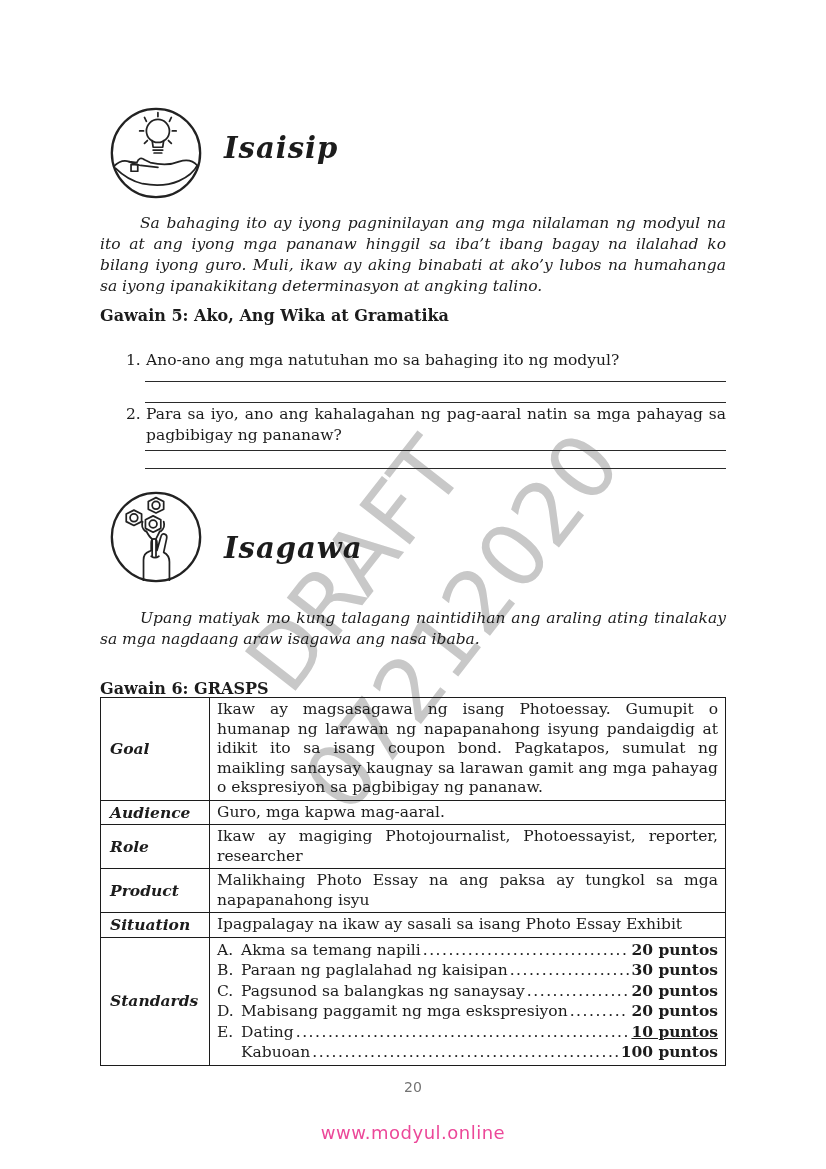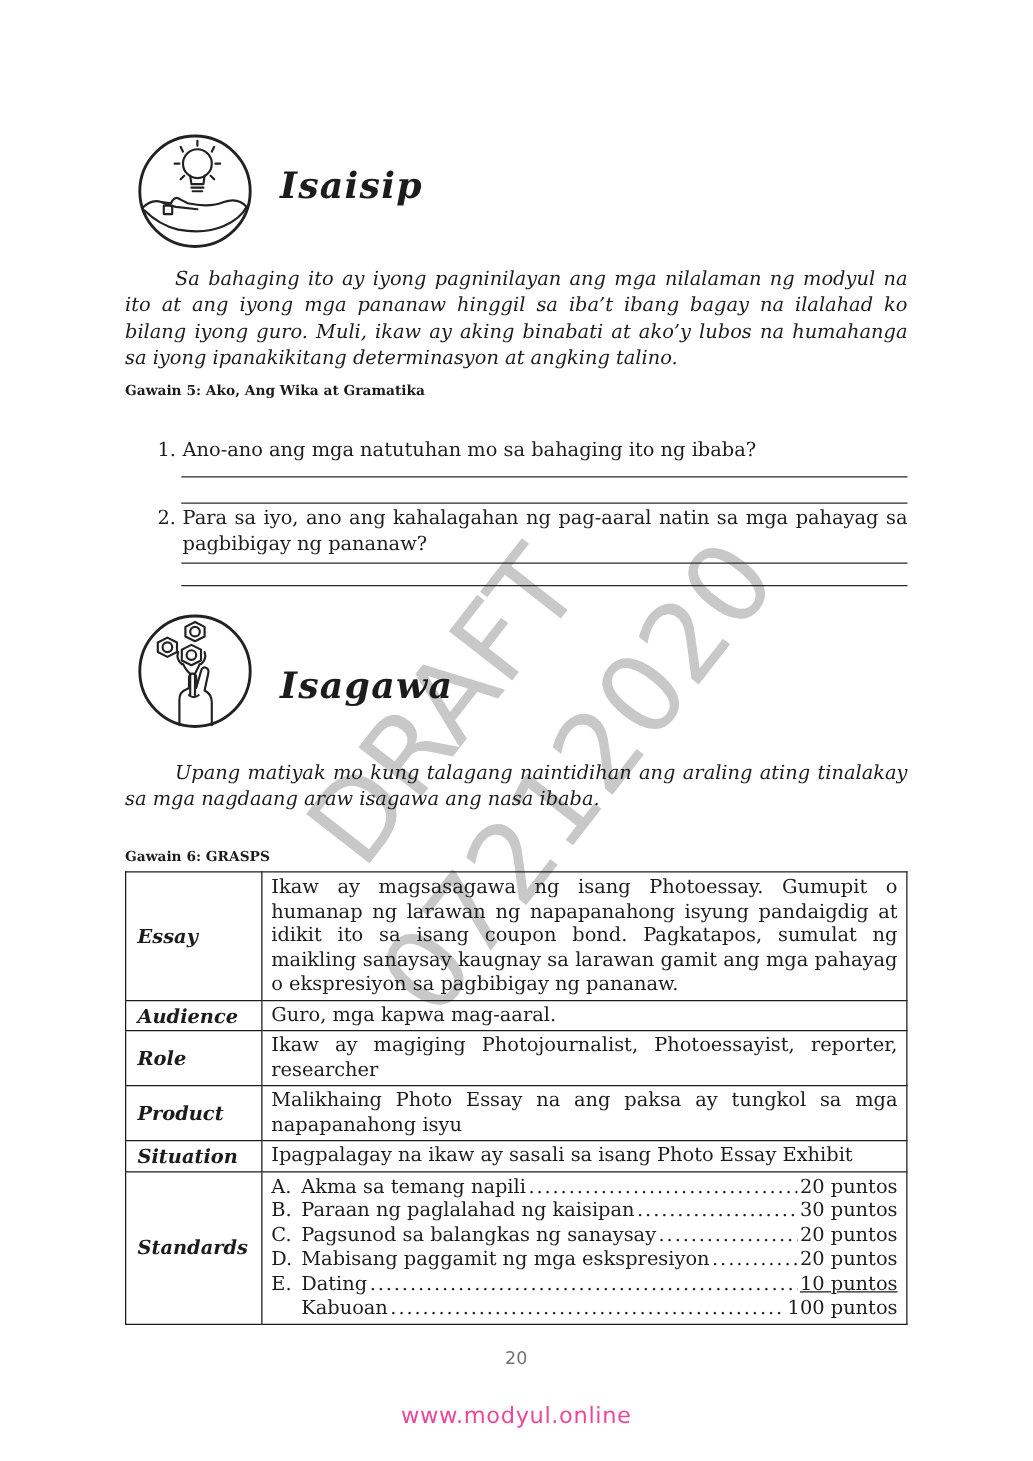--- a/index.html
+++ b/index.html
@@ -33,21 +33,21 @@
   .para{
     position:absolute;left:100px;width:626px;
     font-style:italic;font-size:15.5px;line-height:21px;
     text-align:justify;text-indent:40px;
   }
   .para1{top:201px;margin-top:12px;}
   .para2{top:608px;}
   
   .gawain-heading{
     position:absolute;left:100px;width:626px;
-    font-size:11px;font-weight:bold;
+    font-size:16px;font-weight:bold;
   }
   .gh5{top:306px;}
   .gh6{top:679px;}
   .panuto{position:absolute;left:100px;top:328px;width:626px;font-size:15.5px;line-height:21px;}
   .question{position:absolute;left:100px;width:626px;display:flex;font-size:15.5px;line-height:21px;}
   .q1{top:350px;}
   .q2{top:404px;}
   .q-num{width:20px;margin-left:26px;flex:0 0 auto;}
   .q-text{flex:1;text-align:justify;}
   
@@ -63,21 +63,21 @@
   .grasps td{border:1.8px solid #1c1c1c;padding:2px 7px;vertical-align:top;}
   .grasps td.lbl{
     width:92px;font-weight:bold;font-style:italic;vertical-align:middle;padding-left:9px;
   }
   .grasps td.val{text-align:justify;}
   .std-line{display:flex;align-items:baseline;}
   .std-prefix{flex:0 0 24px;}
   .std-text{flex:0 0 auto;white-space:nowrap;}
   .leader{flex:1 1 auto;overflow:hidden;white-space:nowrap;margin:0 2px;}
   .leader::after{content:"..................................................................................................................................";letter-spacing:1.5px;}
-  .std-points{flex:0 0 auto;white-space:nowrap;}
+  .std-points{flex:0 0 auto;white-space:nowrap;font-weight:bold;}
   .std-points.underlined{text-decoration:underline;}
   .kabuoan .std-prefix{content:"";}
   
   .page-number{
     position:absolute;left:0;top:1079px;width:100%;text-align:center;
     font-family:"DejaVu Sans","Liberation Sans",sans-serif;font-size:14px;color:#737373;
   }
   .site-watermark{
     position:absolute;left:0;top:1122px;width:100%;text-align:center;
     font-family:"DejaVu Sans","Liberation Sans",sans-serif;font-size:18px;color:#ec4899;
@@ -122,21 +122,21 @@
       </svg>
     </div>
     <div class="section-title title-isaisip">Isaisip</div>
 
     <div class="para para1">Sa bahaging ito ay iyong pagninilayan ang mga nilalaman ng modyul na ito at ang iyong mga pananaw hinggil sa iba’t ibang bagay na ilalahad ko bilang iyong guro. Muli, ikaw ay aking binabati at ako’y lubos na humahanga sa iyong ipanakikitang determinasyon at angking talino.</div>
 
     <div class="gawain-heading gh5">Gawain 5: Ako, Ang Wika at Gramatika</div>
 
     <div class="question q1">
       <span class="q-num">1.</span>
-      <span class="q-text">Ano-ano ang mga natutuhan mo sa bahaging ito ng ibaba?</span>
+      <span class="q-text">Ano-ano ang mga natutuhan mo sa bahaging ito ng modyul?</span>
     </div>
     <div class="blank-line bl-1a"></div>
     <div class="blank-line bl-1b"></div>
 
     <div class="question q2">
       <span class="q-num">2.</span>
       <span class="q-text">Para sa iyo, ano ang kahalagahan ng pag-aaral natin sa mga pahayag sa pagbibigay ng pananaw?</span>
     </div>
     <div class="blank-line bl-2a"></div>
     <div class="blank-line bl-2b"></div>
@@ -161,21 +161,21 @@
     </div>
     <div class="section-title title-isagawa">Isagawa</div>
 
     <div class="para para2">Upang matiyak mo kung talagang naintidihan ang araling ating tinalakay sa mga nagdaang araw isagawa ang nasa ibaba.</div>
 
     <div class="gawain-heading gh6">Gawain 6: GRASPS</div>
 
     <table class="grasps">
       <tbody>
         <tr>
-          <td class="lbl">Essay</td>
+          <td class="lbl">Goal</td>
           <td class="val">Ikaw ay magsasagawa ng isang Photoessay. Gumupit o humanap ng larawan ng napapanahong isyung pandaigdig at idikit ito sa isang coupon bond. Pagkatapos, sumulat ng maikling sanaysay kaugnay sa larawan gamit ang mga pahayag o ekspresiyon sa pagbibigay ng pananaw.</td>
         </tr>
         <tr>
           <td class="lbl">Audience</td>
           <td class="val">Guro, mga kapwa mag-aaral.</td>
         </tr>
         <tr>
           <td class="lbl">Role</td>
           <td class="val">Ikaw ay magiging Photojournalist, Photoessayist, reporter, researcher</td>
         </tr>

